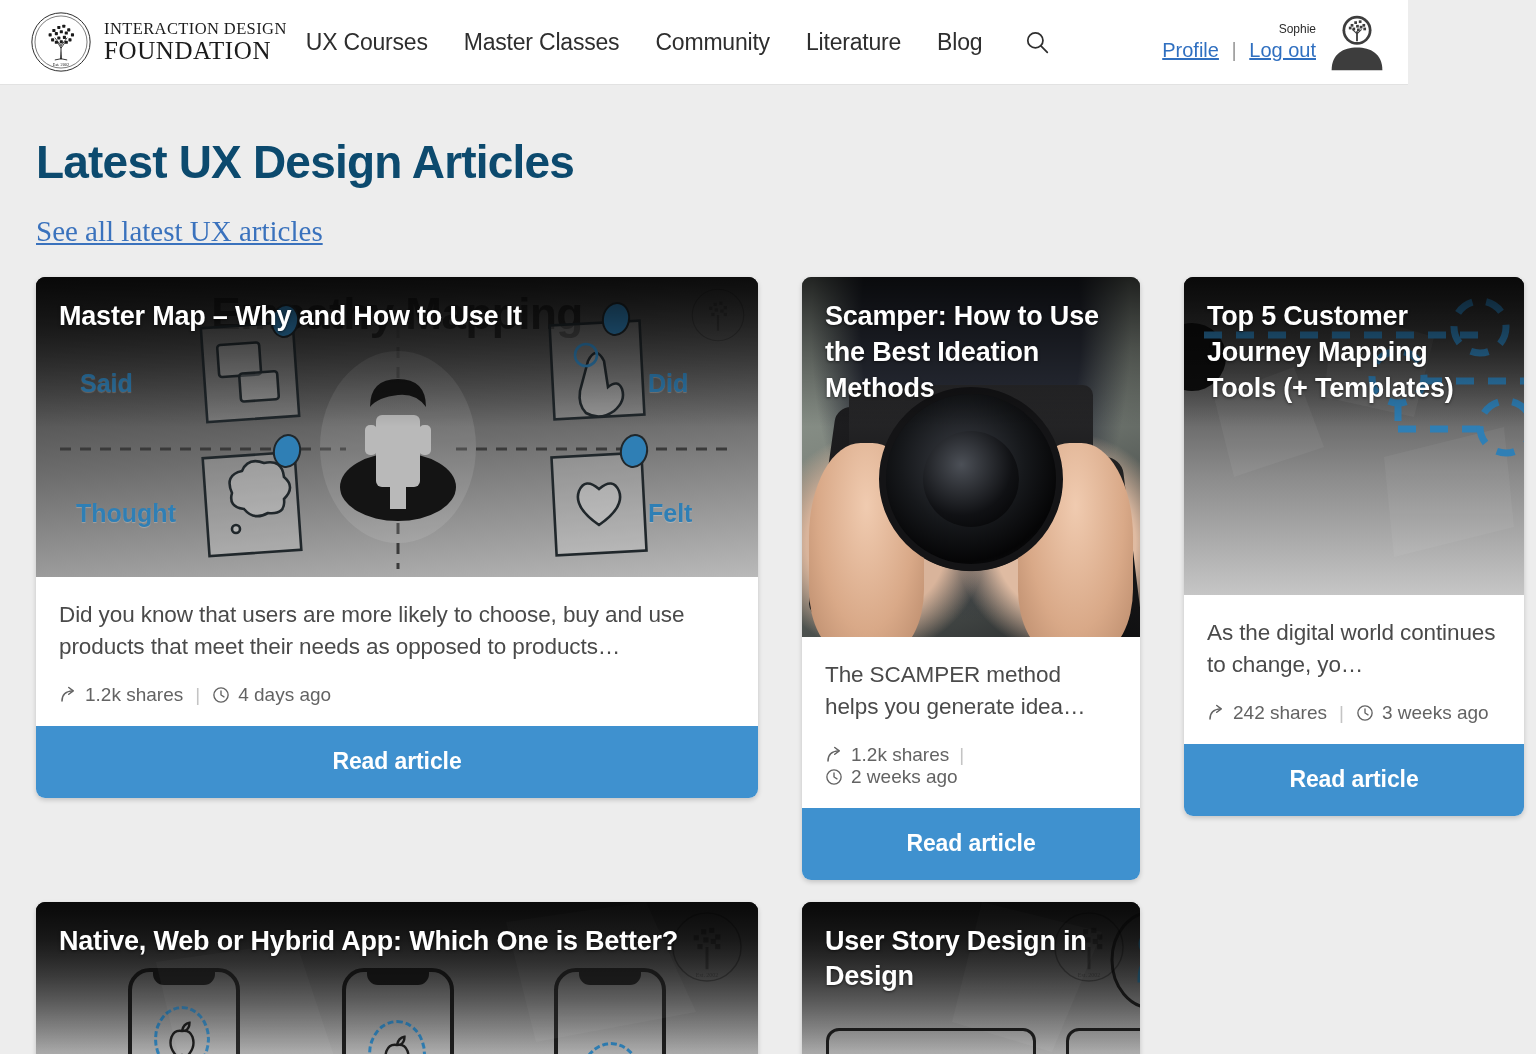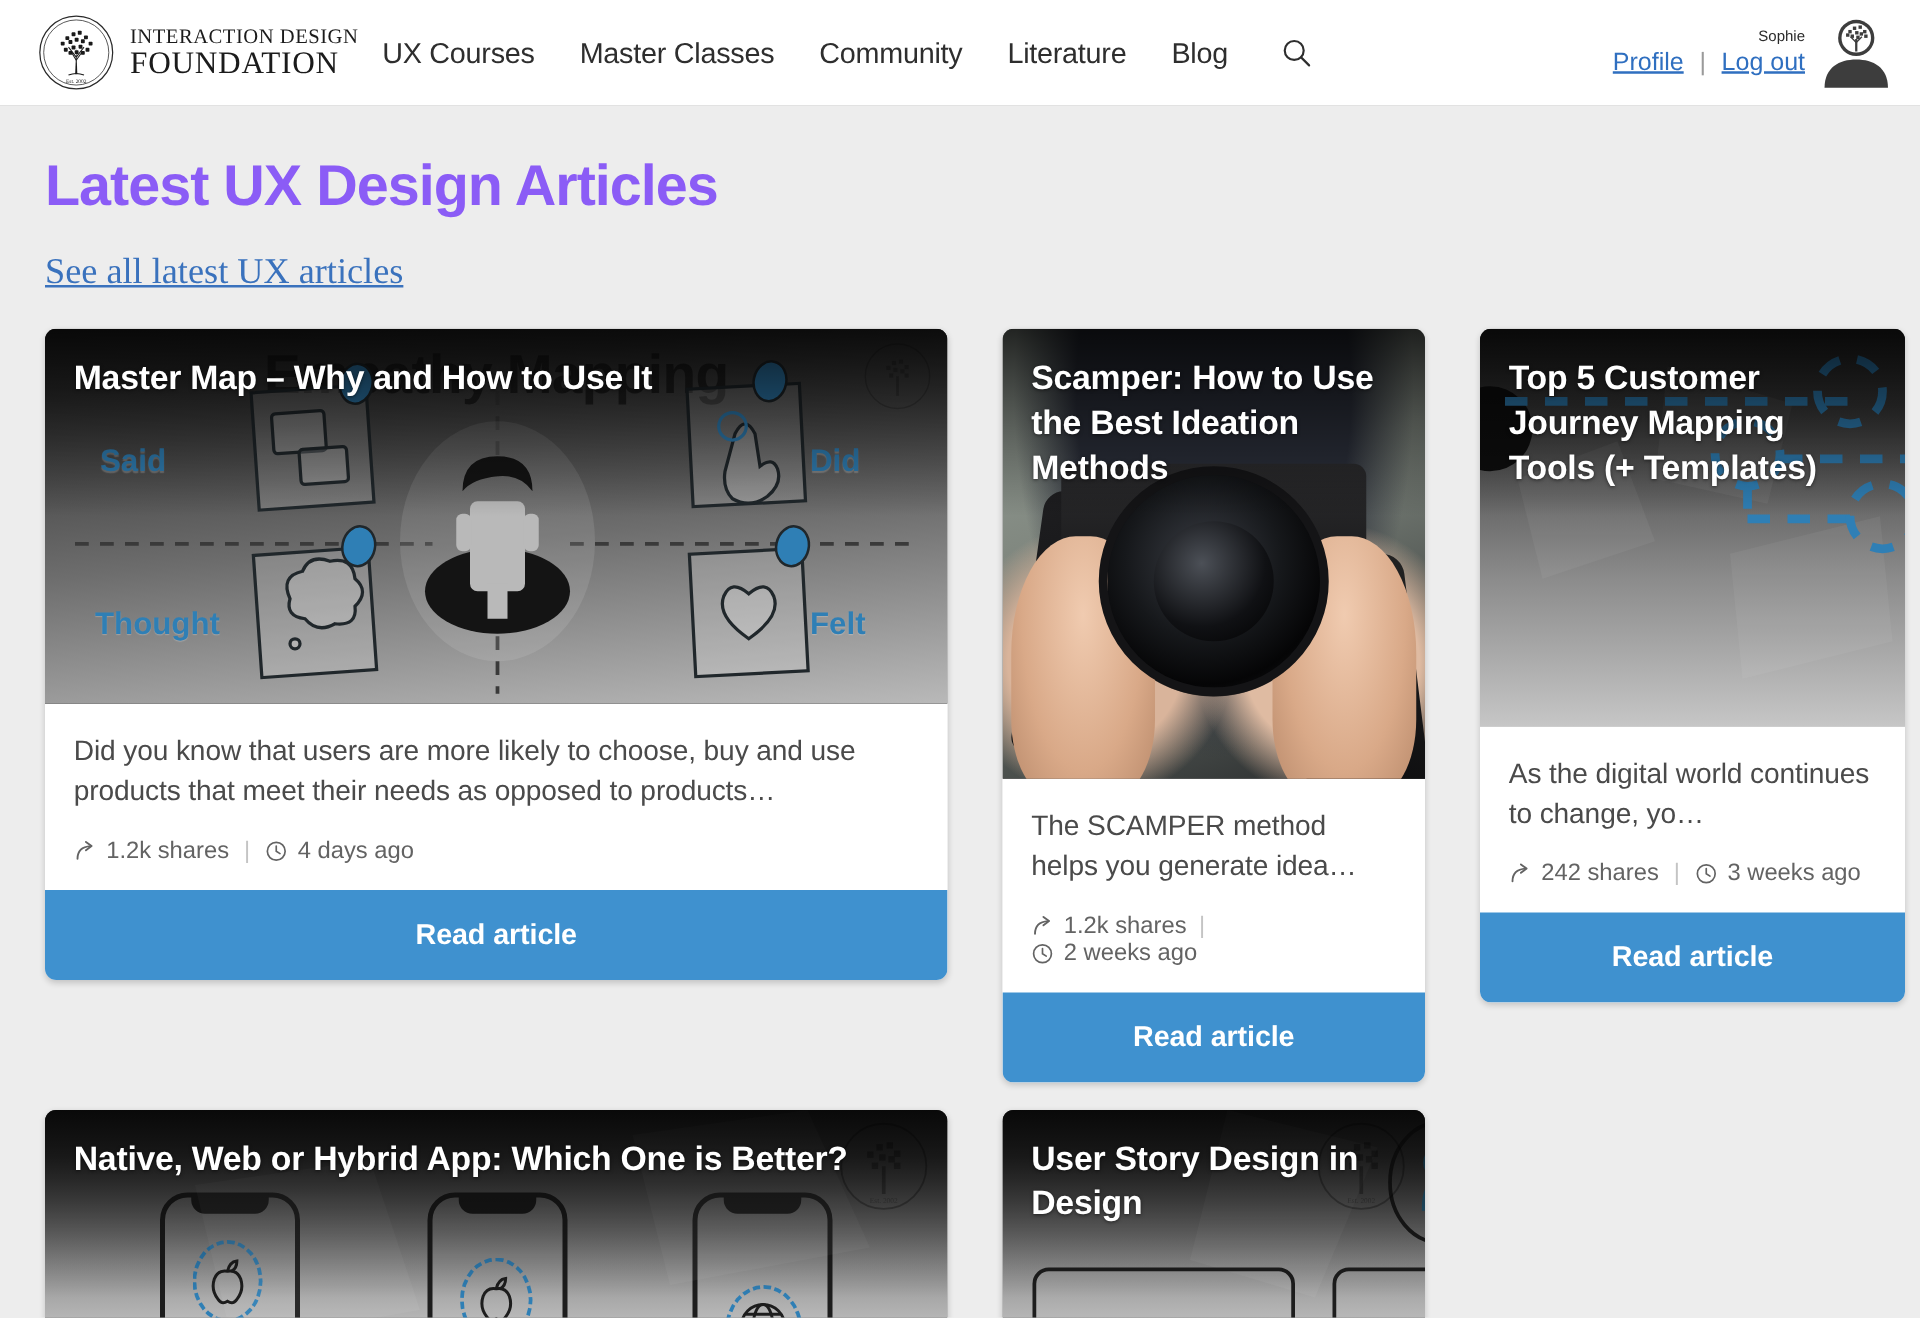--- a/index.html
+++ b/index.html
@@ -6,21 +6,21 @@
   html, body {
     width: 1536px; height: 1054px;
     overflow: hidden;
     background: #ededed;
     font-family: "Liberation Sans", sans-serif;
   }
 
   
   .header {
     position: relative;
-    width: 1536px; height: 85px;
+    width: 1408px; height: 85px;
     background: #ffffff;
     border-bottom: 1px solid #e2e2e2;
     display: flex; align-items: center;
   }
   .logo-wrap { display: flex; align-items: center; margin-left: 30px; }
   .logo-seal { width: 62px; height: 62px; flex: 0 0 62px; }
   .logo-text { margin-left: 12px; line-height: 1; color: #1b1b1b; }
   .logo-text .l1 {
     font-family: "Liberation Serif", serif;
     font-size: 16.5px; letter-spacing: .4px; display: block; font-weight: 400;
@@ -44,22 +44,22 @@
   .user-text { text-align: right; margin-right: 12px; }
   .user-name { font-size: 12px; color: #2b2b2b; line-height: 1.15; }
   .user-links { font-size: 20px; margin-top: 3px; white-space: nowrap; }
   .user-links a { color: #2f6fc0; text-decoration: underline; }
   .user-links .sep { color: #9a9a9a; margin: 0 7px; text-decoration: none; }
   .avatar { width: 58px; height: 58px; }
 
   
   .page { padding: 0 36px; }
   .page-title {
-    font-size: 46px; font-weight: bold; color: #8b5cf6;
-    letter-spacing: -0.8px; padding-top: 39px; line-height: 1.05;
+    font-size: 46px; font-weight: bold; color: #0c4a6e;
+    letter-spacing: -0.8px; padding-top: 53px; line-height: 1.05;
   }
   .see-all {
     display: inline-block; margin-top: 29px;
     font-family: "Liberation Serif", serif;
     font-size: 29px; color: #3a72bd; text-decoration: underline;
   }
 
   
   .grid {
     display: grid;

